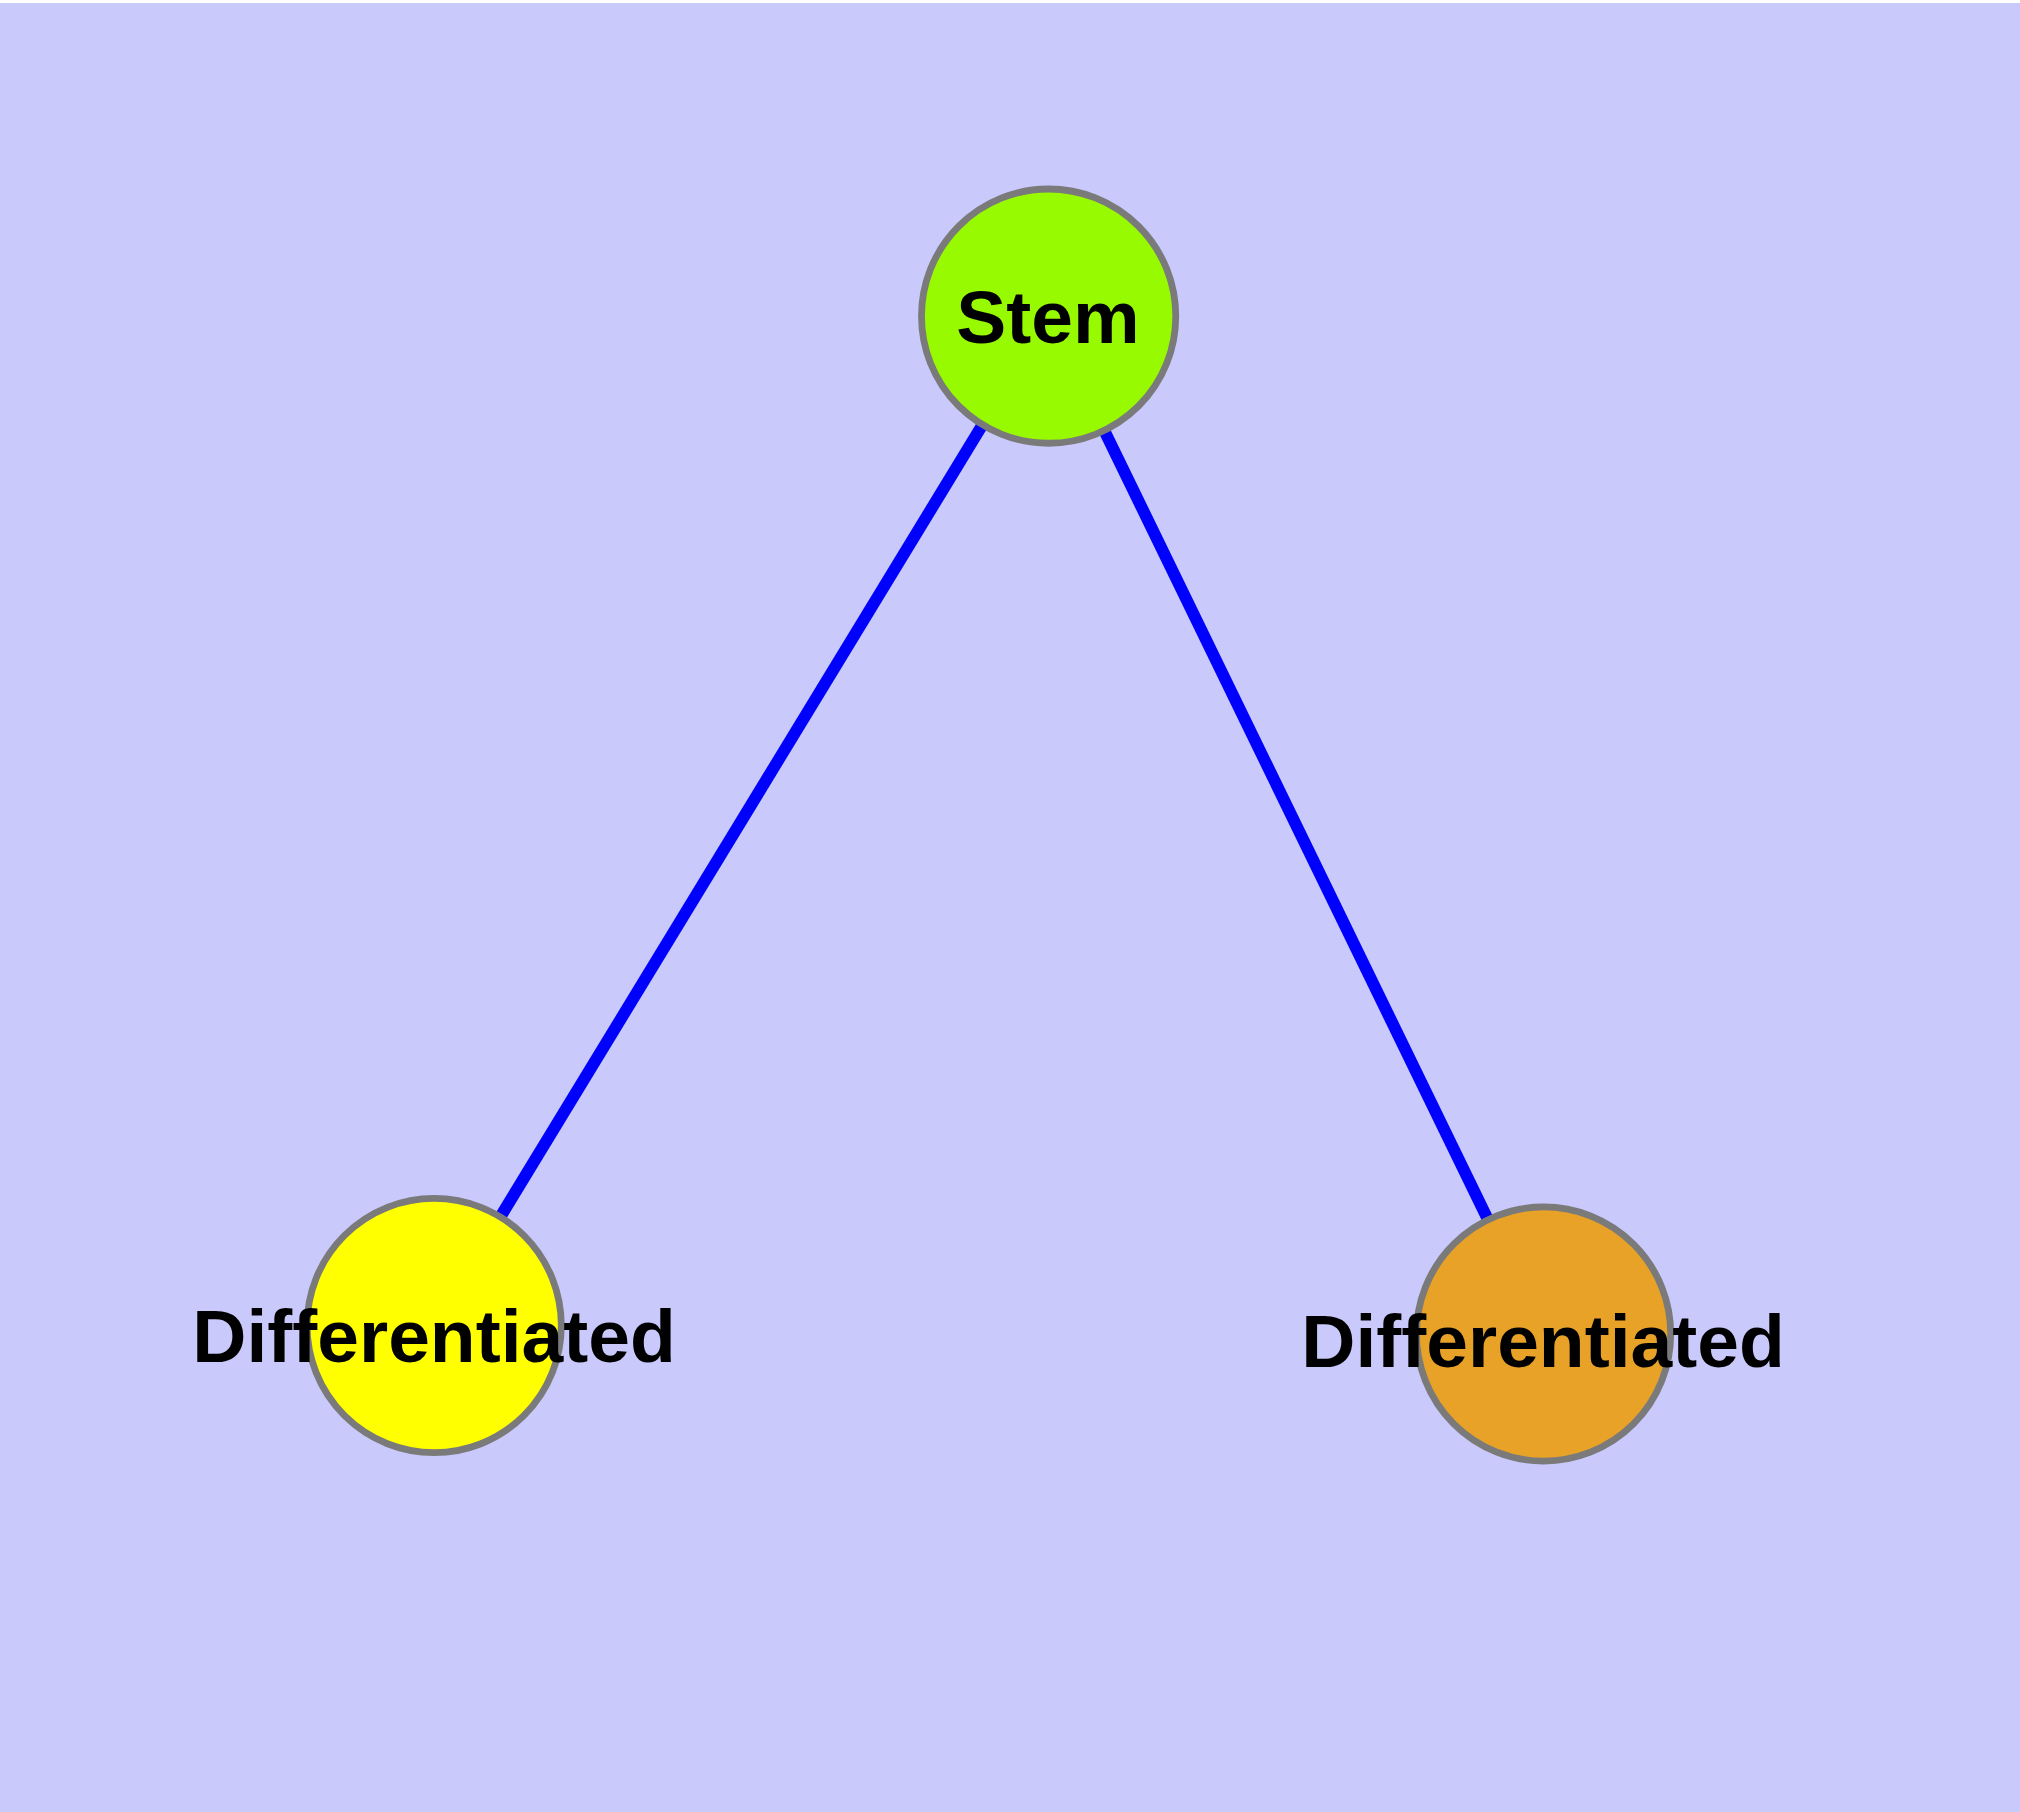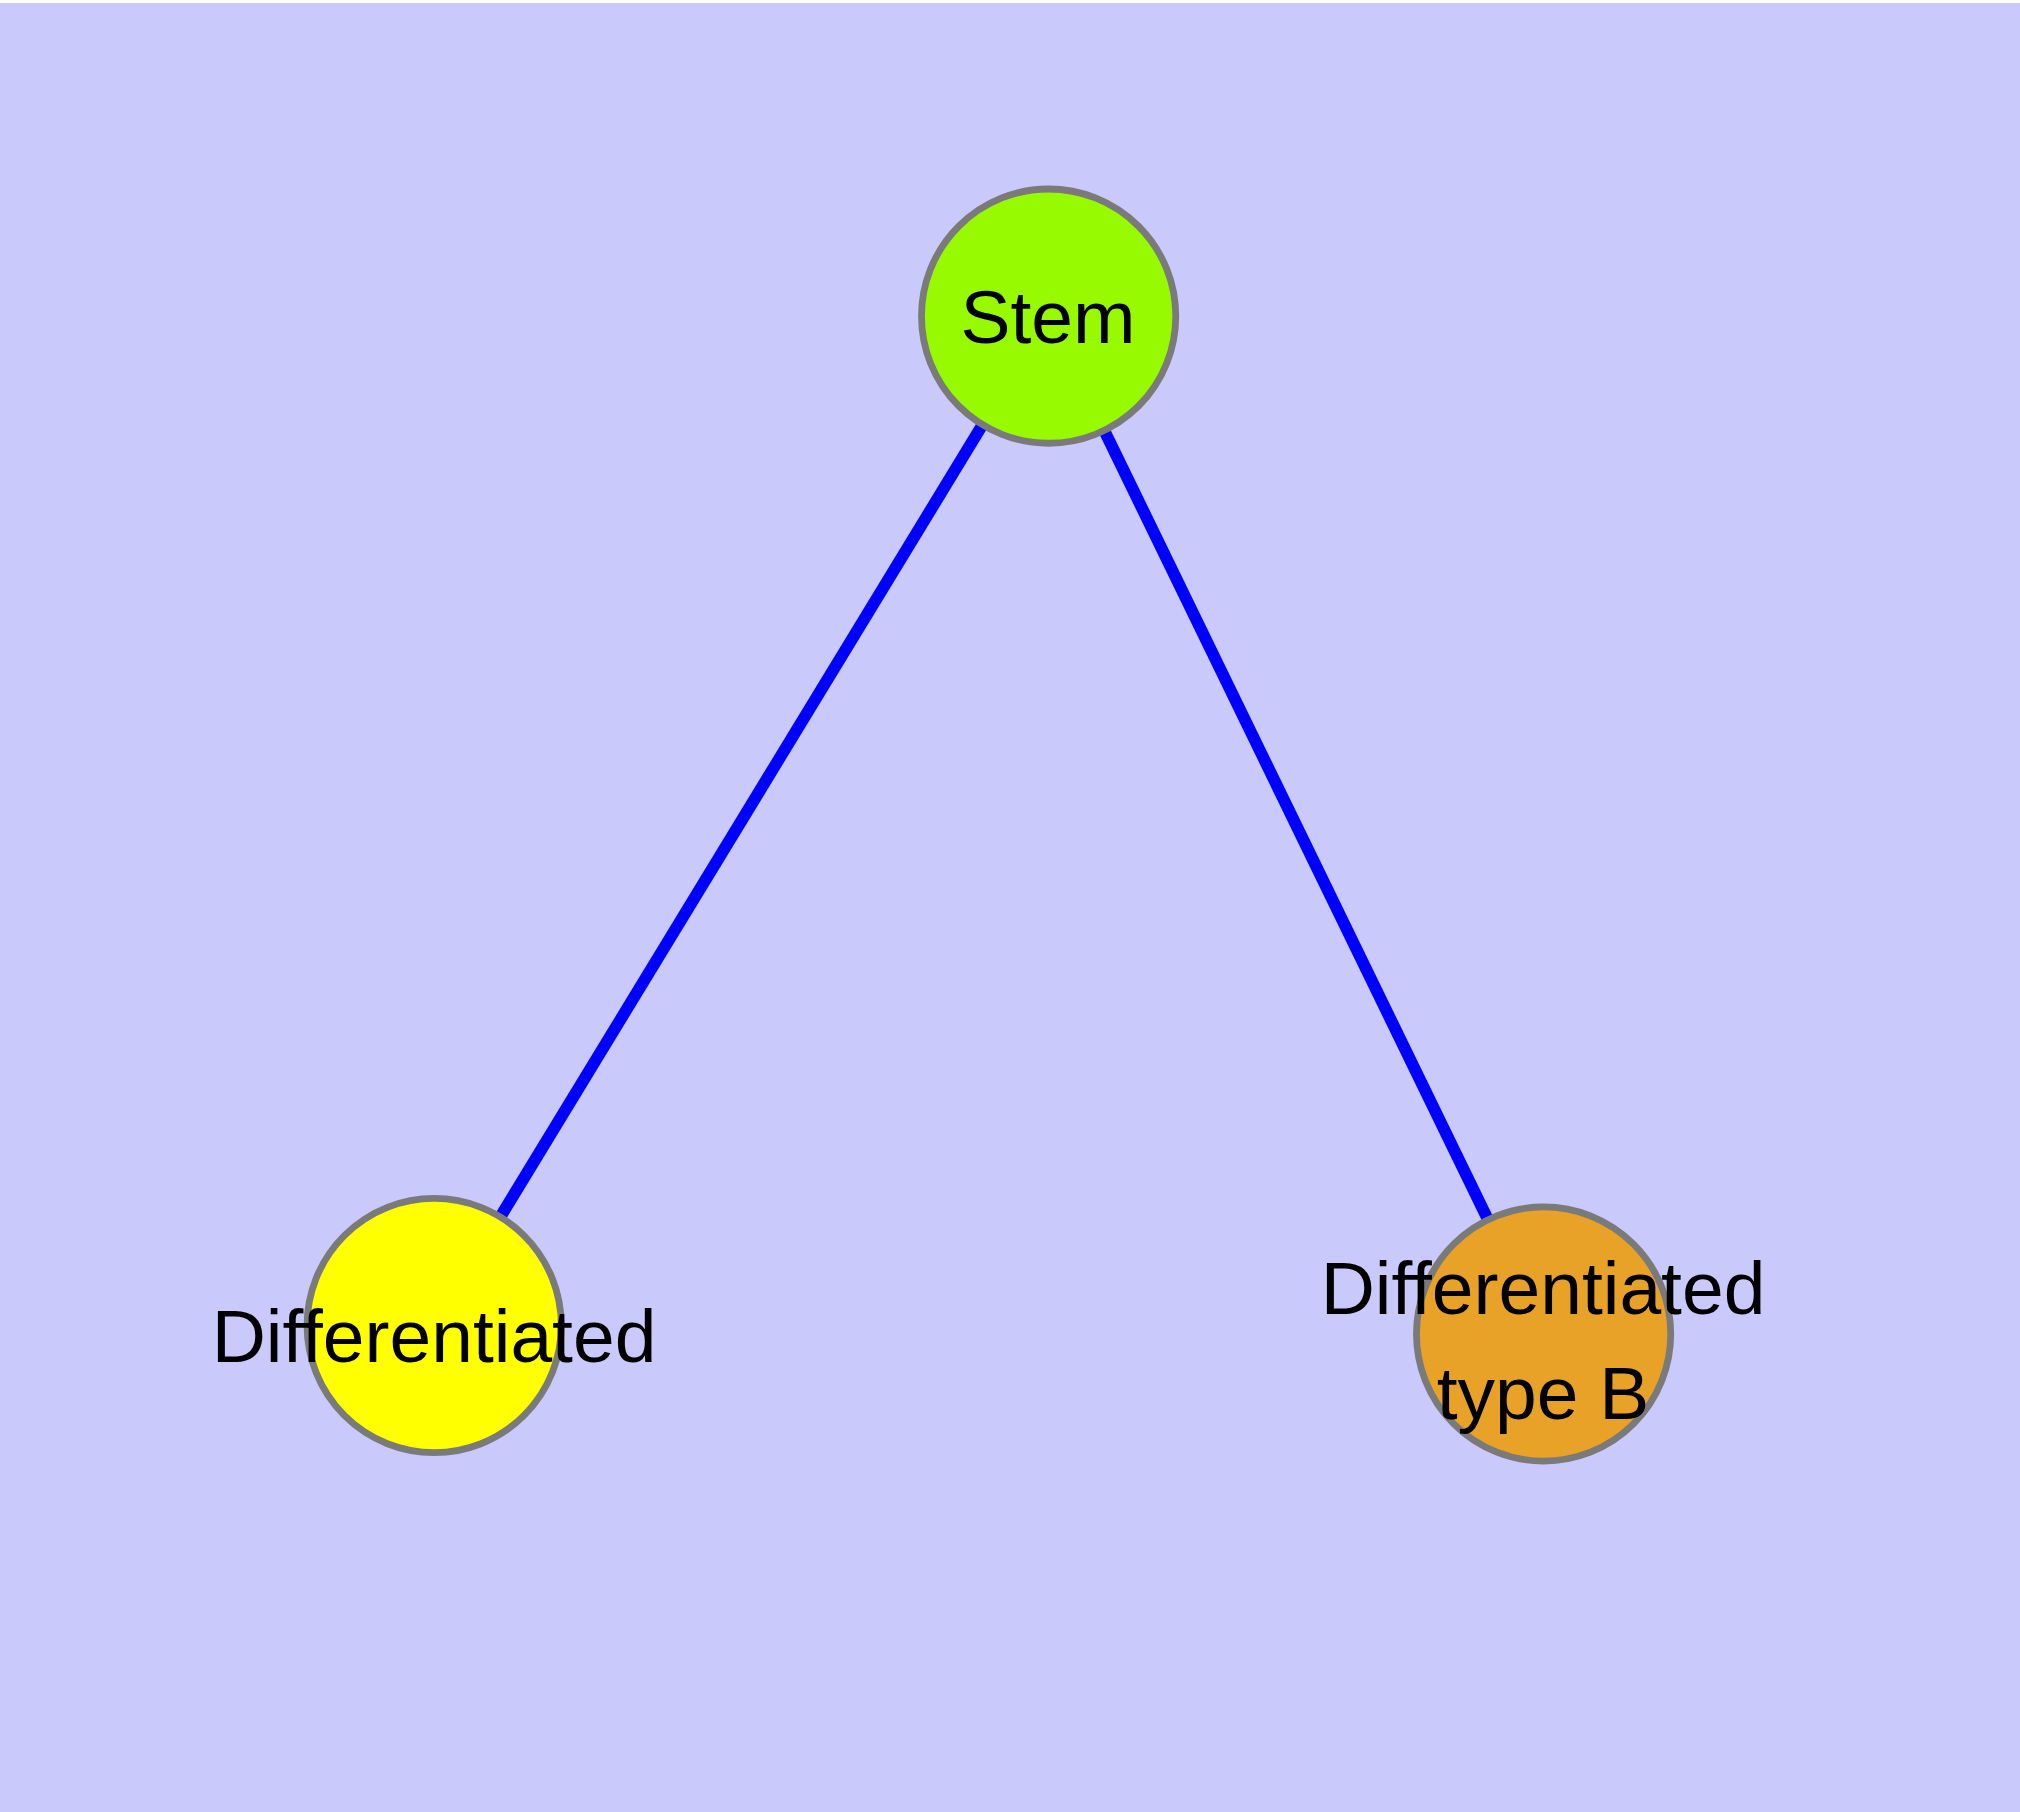--- a/index.html
+++ b/index.html
@@ -40,21 +40,21 @@
   }
   .node-label {
     position: absolute;
     transform: translate(-50%, -50%);
     display: flex;
     flex-direction: column;
     align-items: center;
     justify-content: center;
     text-align: center;
     color: #000000;
-    font-weight: normal;
+    font-weight: bold;
     font-size: 75px;
     line-height: 105px;
     white-space: nowrap;
     letter-spacing: 0;
   }
   .node-label span {
     display: block;
   }
 </style>
 </head>
@@ -73,19 +73,18 @@
   </svg>
 
   <div class="node-label" style="left: 1048px; top: 317px;">Stem</div>
 
   <div class="node-label" style="left: 434px; top: 1336px;">
     <span>Differentiated</span>
   </div>
 
   <div class="node-label" style="left: 1543px; top: 1341px;">
     <span>Differentiated</span>
-    <span>type B</span>
   </div>
 
   <div class="top-strip"></div>
 
 </div>
 
 
 </body></html>

